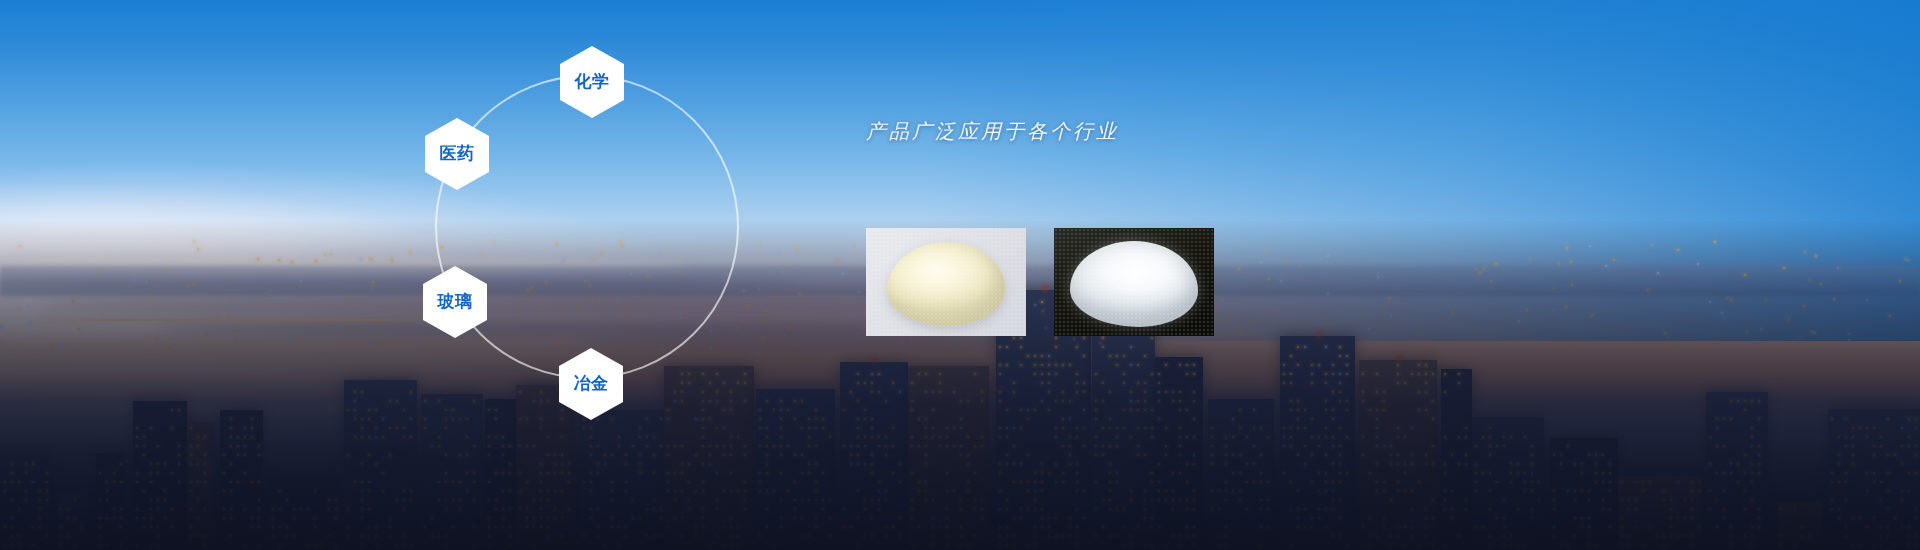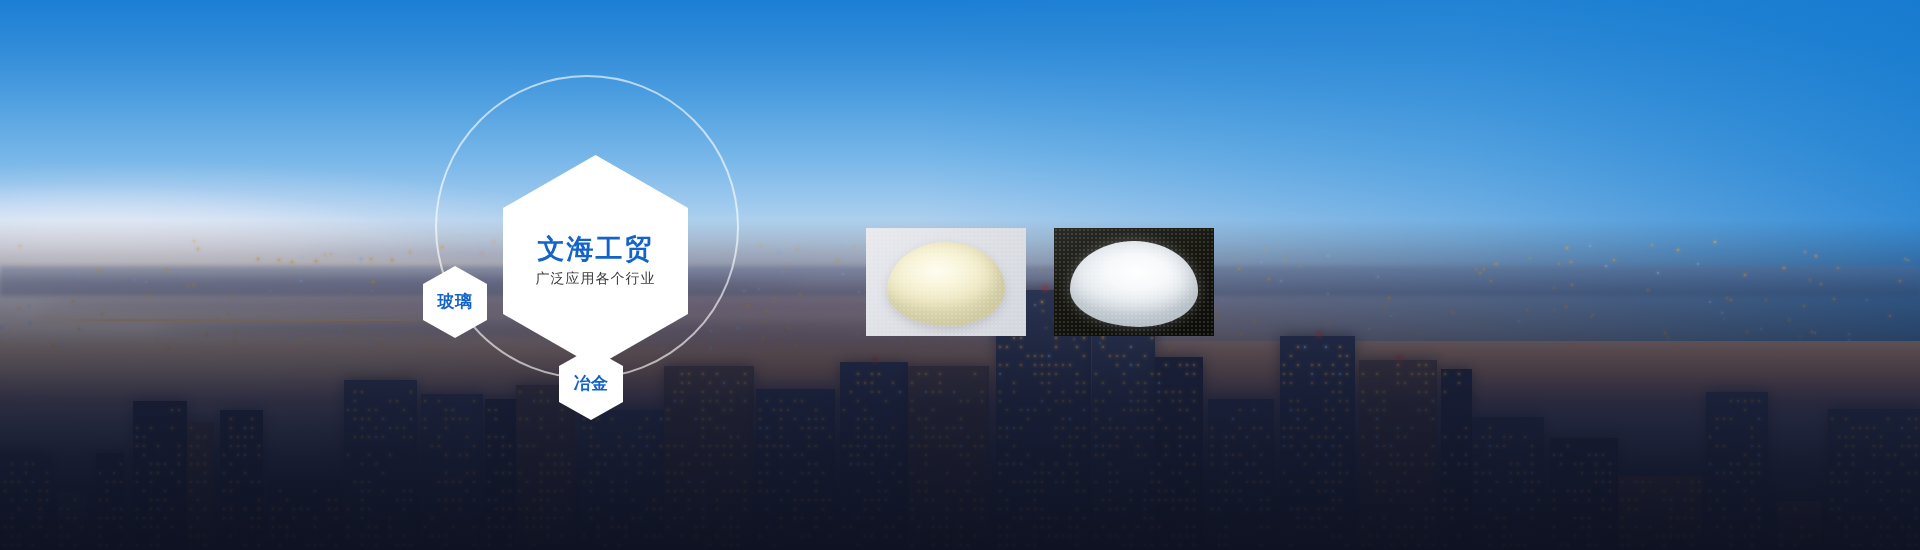--- a/index.html
+++ b/index.html
@@ -2154,34 +2154,37 @@
         <i style="left: 880px; bottom: 302px; opacity: 0.68;"></i>
         <i style="left: 168px; bottom: 201px; opacity: 0.7;"></i>
         <i style="left: 193px; bottom: 308px; opacity: 0.42;"></i>
       </div>
     <div class="city-haze"></div>
   </div>
 
   <div class="graphic">
     <div class="ring"></div>
 
+    <div class="hex small hex-chem">
+      <span>化学</span>
+    </div>
     <div class="hex small hex-glass">
       <span>玻璃</span>
     </div>
     <div class="hex small hex-metal">
       <span>冶金</span>
     </div>
-
-    <div class="hex hex-center">
-      <span class="c-title">文海工贸</span>
-      <span class="c-sub">广泛应用各个行业</span>
+    <div class="hex small hex-med">
+      <span>医药</span>
     </div>
+
   </div>
 
   <div class="copy">
+    <div class="h3">产品广泛应用于各个行业</div>
   </div>
 
   <div class="photos">
     <div class="photo p1">
       <div class="pile"></div>
       <div class="grain"></div>
     </div>
     <div class="photo p2">
       <div class="pile"></div>
       <div class="grain"></div>

